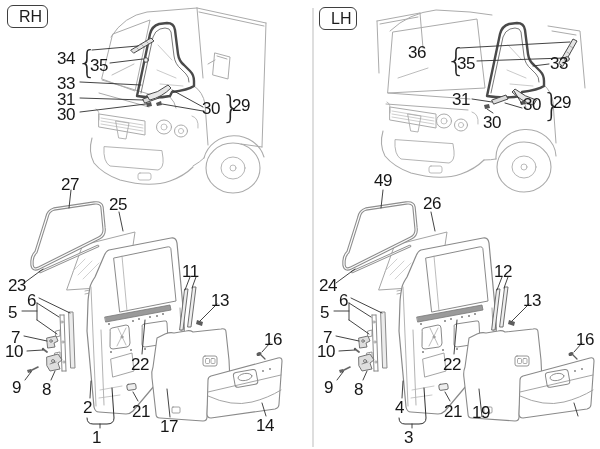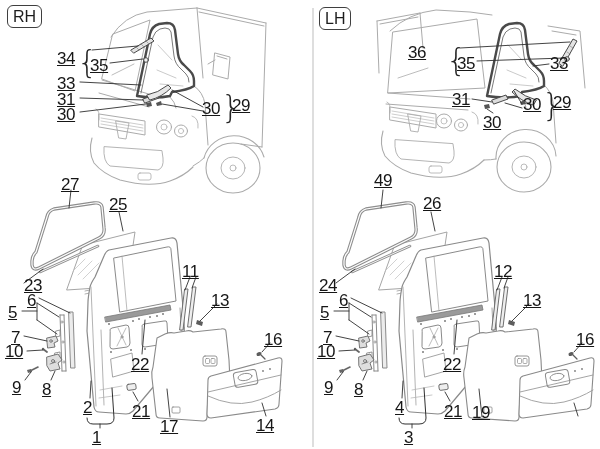--- a/index.html
+++ b/index.html
@@ -1,23 +1,23 @@
 <!DOCTYPE html>
 <html><head>
 <meta charset="utf-8">
 <style>
   html,body{margin:0;padding:0;background:#fff;}
   #stage{position:relative;width:600px;height:449px;background:#ffffff;overflow:hidden;
          font-family:"Liberation Sans",sans-serif;}
   #art{position:absolute;left:0;top:0;width:600px;height:449px;}
   .co{position:absolute;font:400 17px/1 "Liberation Sans",sans-serif;color:#161616;
-      letter-spacing:-0.4px;white-space:nowrap;text-decoration:underline;}
+      letter-spacing:-0.4px;white-space:nowrap;}
   .brace{position:absolute;font:300 32px/34px "DejaVu Sans",sans-serif;color:#242424;}
   .tag{position:absolute;display:inline-block;border:1.5px solid #3f3f3f;border-radius:6px;
-       padding:2px 5px 1px 5px;font:400 16px/1.15 "Liberation Sans",sans-serif;color:#1c1c1c;
+       padding:2px 5px 1px 11px;font:400 16px/1.15 "Liberation Sans",sans-serif;color:#1c1c1c;
        background:#fff;}
 </style>
 </head>
 <body>
 
 <div id="stage">
 
 <svg id="art" viewBox="0 0 600 449" xmlns="http://www.w3.org/2000/svg">
   <defs>
 
@@ -271,21 +271,21 @@
 <div class="brace" style="left:77px;top:45px">{</div>
 <div class="co" style="left:90px;top:57px">35</div>
 <div class="co" style="left:57px;top:75px">33</div>
 <div class="co" style="left:57px;top:91px">31</div>
 <div class="co" style="left:57px;top:106px">30</div>
 <div class="co" style="left:202px;top:100px">30</div>
 <div class="brace" style="left:221px;top:90px">}</div>
 <div class="co" style="left:232px;top:97px">29</div>
 <div class="co" style="left:61px;top:176px">27</div>
 <div class="co" style="left:109px;top:196px">25</div>
-<div class="co" style="left:24px;top:277px">23</div>
+<div class="co" style="left:8px;top:277px">23</div>
 <div class="co" style="left:27px;top:292px">6</div>
 <div class="co" style="left:8px;top:304px">5</div>
 <div class="co" style="left:11px;top:329px">7</div>
 <div class="co" style="left:5px;top:343px">10</div>
 <div class="co" style="left:12px;top:379px">9</div>
 <div class="co" style="left:42px;top:381px">8</div>
 <div class="co" style="left:83px;top:399px">2</div>
 <div class="co" style="left:92px;top:429px">1</div>
 <div class="co" style="left:132px;top:403px">21</div>
 <div class="co" style="left:131px;top:356px">22</div>

